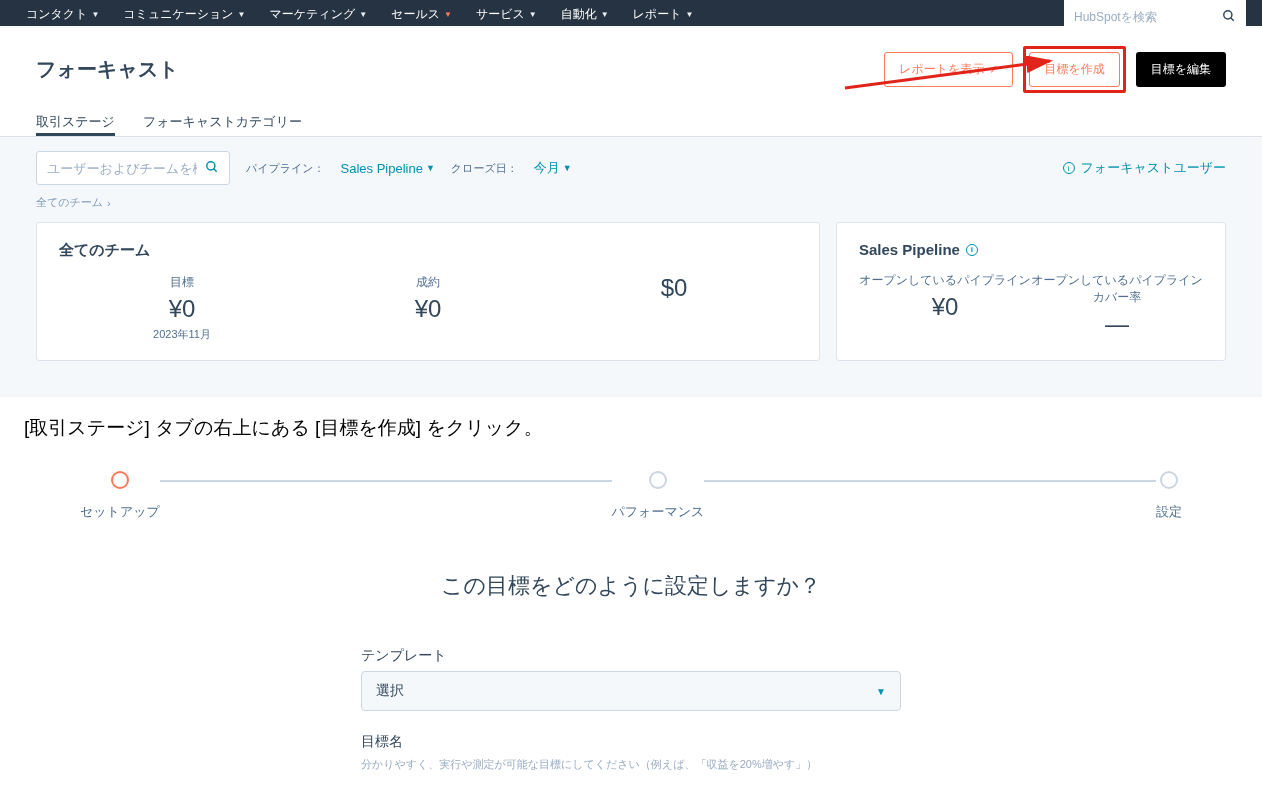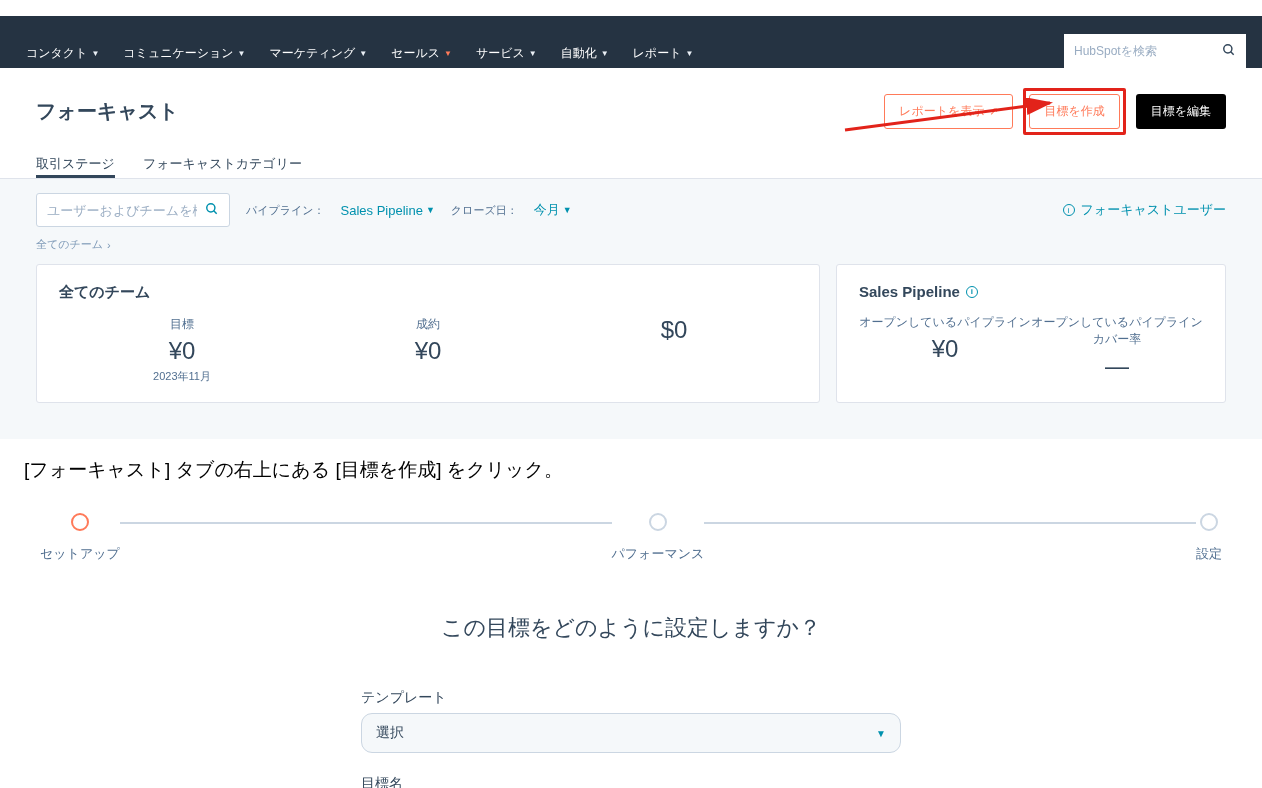--- a/index.html
+++ b/index.html
@@ -1,19 +1,19 @@
 <!DOCTYPE html>
 <html><head>
   <meta charset="utf-8">
   <style>
     * { margin: 0; padding: 0; box-sizing: border-box; }
     body { font-family: -apple-system, BlinkMacSystemFont, "Segoe UI", Helvetica, Arial, sans-serif; color: #33475b; font-size: 14px; background: #fff; }
     
     
-    .topnav { background: #253342; height: 52px; display: flex; align-items: flex-end; padding: 0 16px; margin-top: 16px; }
+    .topnav { background: #253342; height: 26px; display: flex; align-items: flex-start; padding: 0 16px; }
     .topnav-items { display: flex; gap: 4px; }
     .topnav-item { color: #fff; font-size: 12px; padding: 6px 10px; cursor: pointer; display: flex; align-items: center; gap: 4px; }
     .topnav-caret { font-size: 8px; color: #eaf0f6; }
     .topnav-item.active .topnav-caret { color: #ff7a59; }
     .topnav-spacer { flex: 1; }
     .search-wrap { background: #fff; display: flex; align-items: center; height: 34px; padding: 0 10px; gap: 8px; }
     .search-input { border: none; outline: none; font-size: 12px; width: 140px; color: #33475b; }
     .search-input::placeholder { color: #99acc2; }
     .search-icon { color: #33475b; }
 
@@ -56,35 +56,35 @@
     .metrics-row { display: flex; margin-top: 14px; }
     .metric { flex: 1; text-align: center; }
     .metric-label { font-size: 12px; color: #516f90; margin-bottom: 4px; }
     .metric-value { font-size: 24px; font-weight: 400; color: #33475b; }
     .metric-sub { font-size: 11px; color: #516f90; margin-top: 4px; }
 
     
     .caption { font-size: 19px; color: #000; padding: 18px 24px 30px 24px; }
 
     
-    .stepper-wrap { padding: 0 40px; }
+    .stepper-wrap { padding: 0 80px; }
     .stepper { display: flex; align-items: center; position: relative; }
     .step { display: flex; flex-direction: column; align-items: center; gap: 14px; }
     .step-circle { width: 18px; height: 18px; border-radius: 50%; border: 2px solid #cbd6e2; background: #fff; }
     .step-circle.active { border-color: #ff7a59; }
     .step-label { font-size: 13px; color: #516f90; }
     .step-line { flex: 1; height: 2px; background: #cbd6e2; margin-top: -30px; }
 
     
     .form-wrap { max-width: 580px; margin: 50px auto 0 auto; padding: 0 20px 30px 20px; }
     .form-heading { text-align: center; font-size: 22px; font-weight: 400; color: #33475b; margin-bottom: 46px; }
     .field-group { margin-bottom: 22px; }
     .field-label { font-size: 14px; color: #33475b; margin-bottom: 6px; display: block; font-weight: 500; }
     .field-help { font-size: 11px; color: #99acc2; margin-bottom: 8px; }
-    .select-box { border: 1px solid #cbd6e2; background: #f5f8fa; border-radius: 11px; height: 40px; display: flex; align-items: center; justify-content: space-between; padding: 0 14px; cursor: pointer; }
+    .select-box { border: 1px solid #cbd6e2; background: #f5f8fa; border-radius: 4px; height: 40px; display: flex; align-items: center; justify-content: space-between; padding: 0 14px; cursor: pointer; }
     .select-value { color: #33475b; font-size: 14px; }
     .select-caret { color: #0091ae; font-size: 10px; }
     .caret-down { font-size: 9px; }
     
     
     .arrow-annotation { position: absolute; pointer-events: none; }
   </style>
 </head>
 <body>
 
@@ -225,21 +225,21 @@
         </div>
         <div class="metric">
           <div class="metric-label">オープンしているパイプラインカバー率</div>
           <div class="metric-value">—</div>
         </div>
       </div>
     </div>
   </div>
 </div>
 
-<div class="caption">[フォーキャスト] タブの右上にある [目標を作成] をクリック。</div>
+<div class="caption">[取引ステージ] タブの右上にある [目標を作成] をクリック。</div>
 
 <div class="stepper-wrap">
   <div class="stepper">
     <div class="step">
       <div class="step-circle active"></div>
       <div class="step-label">セットアップ</div>
     </div>
     <div class="step-line"></div>
     <div class="step">
       <div class="step-circle"></div>

